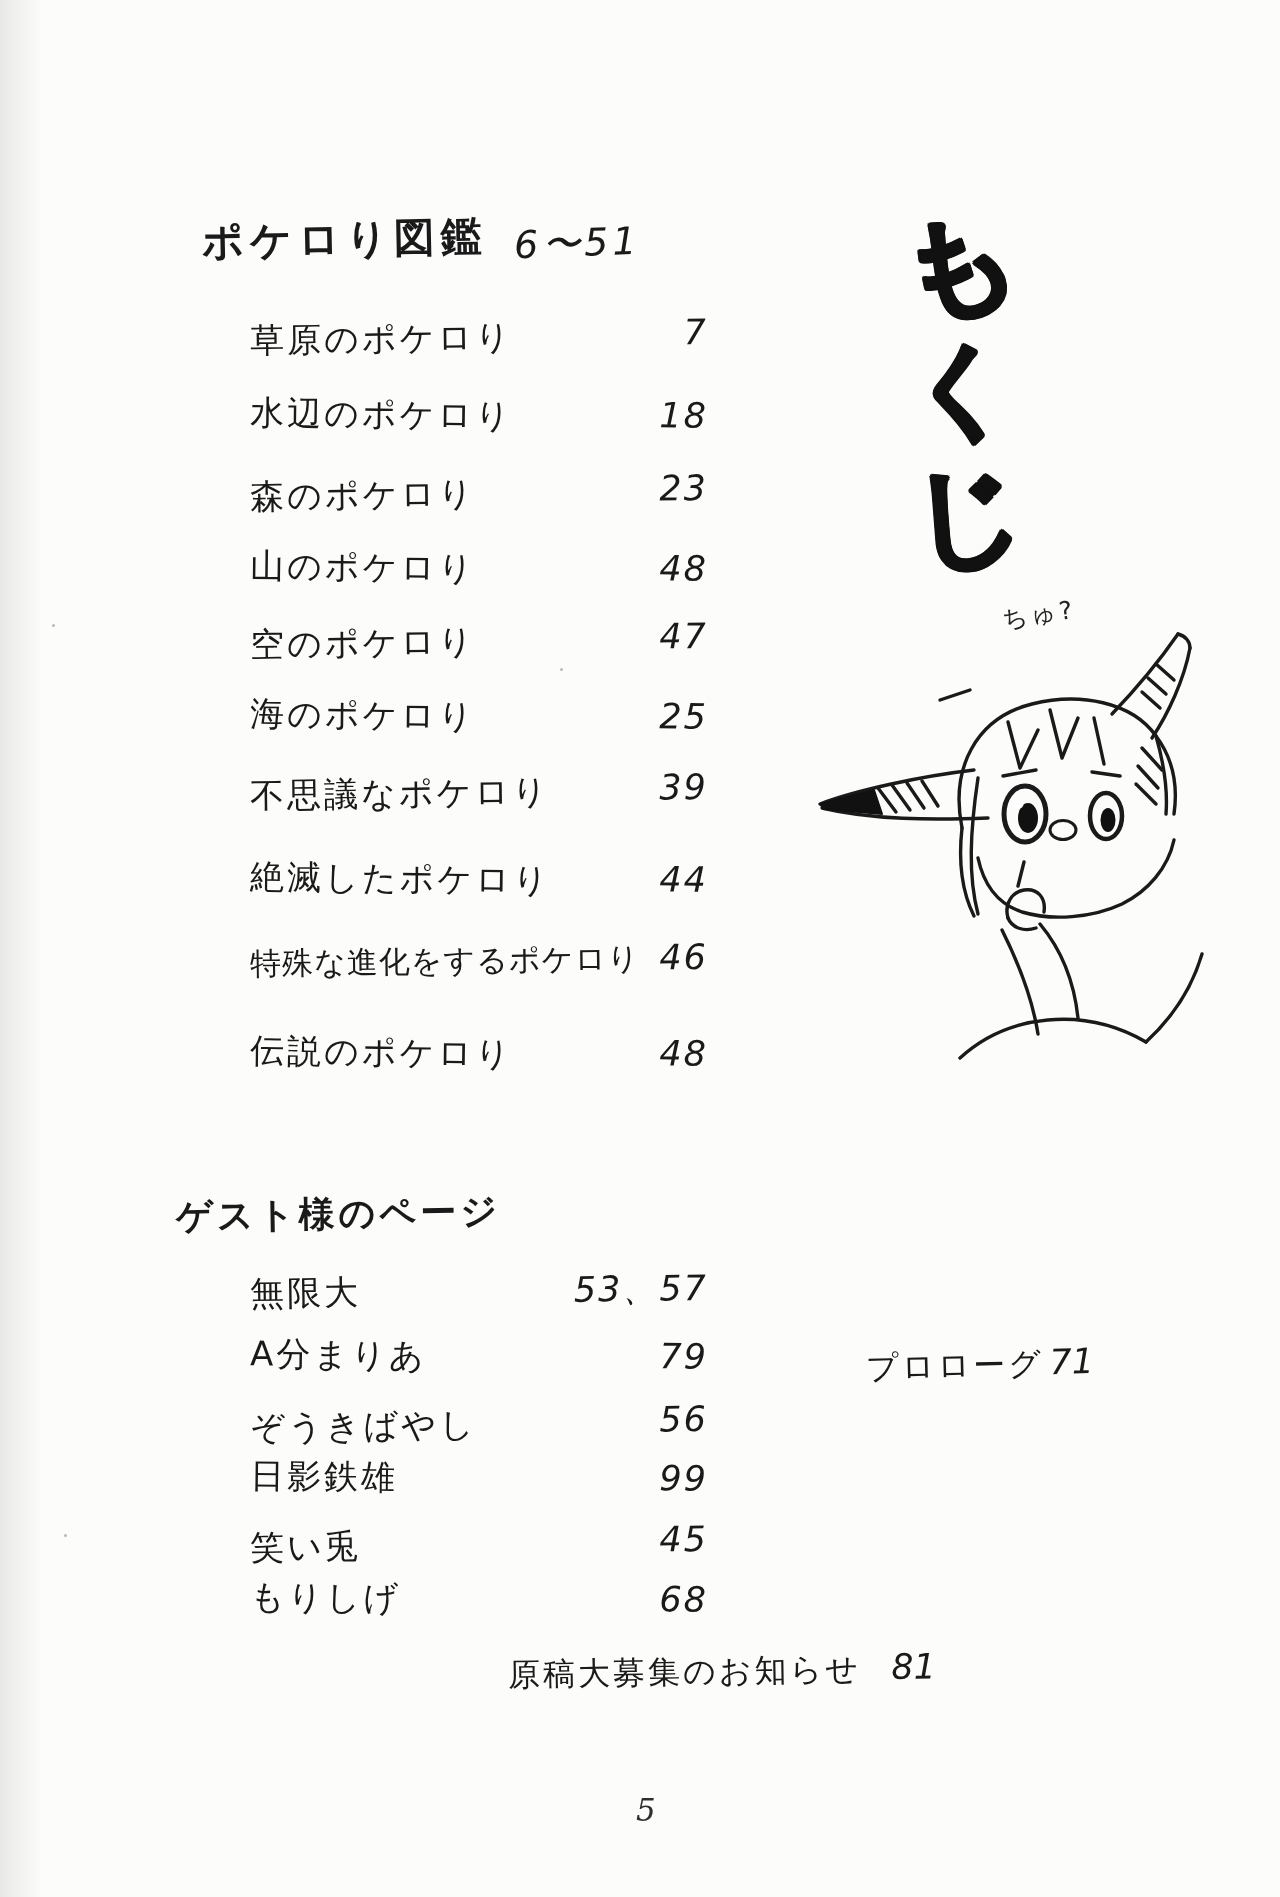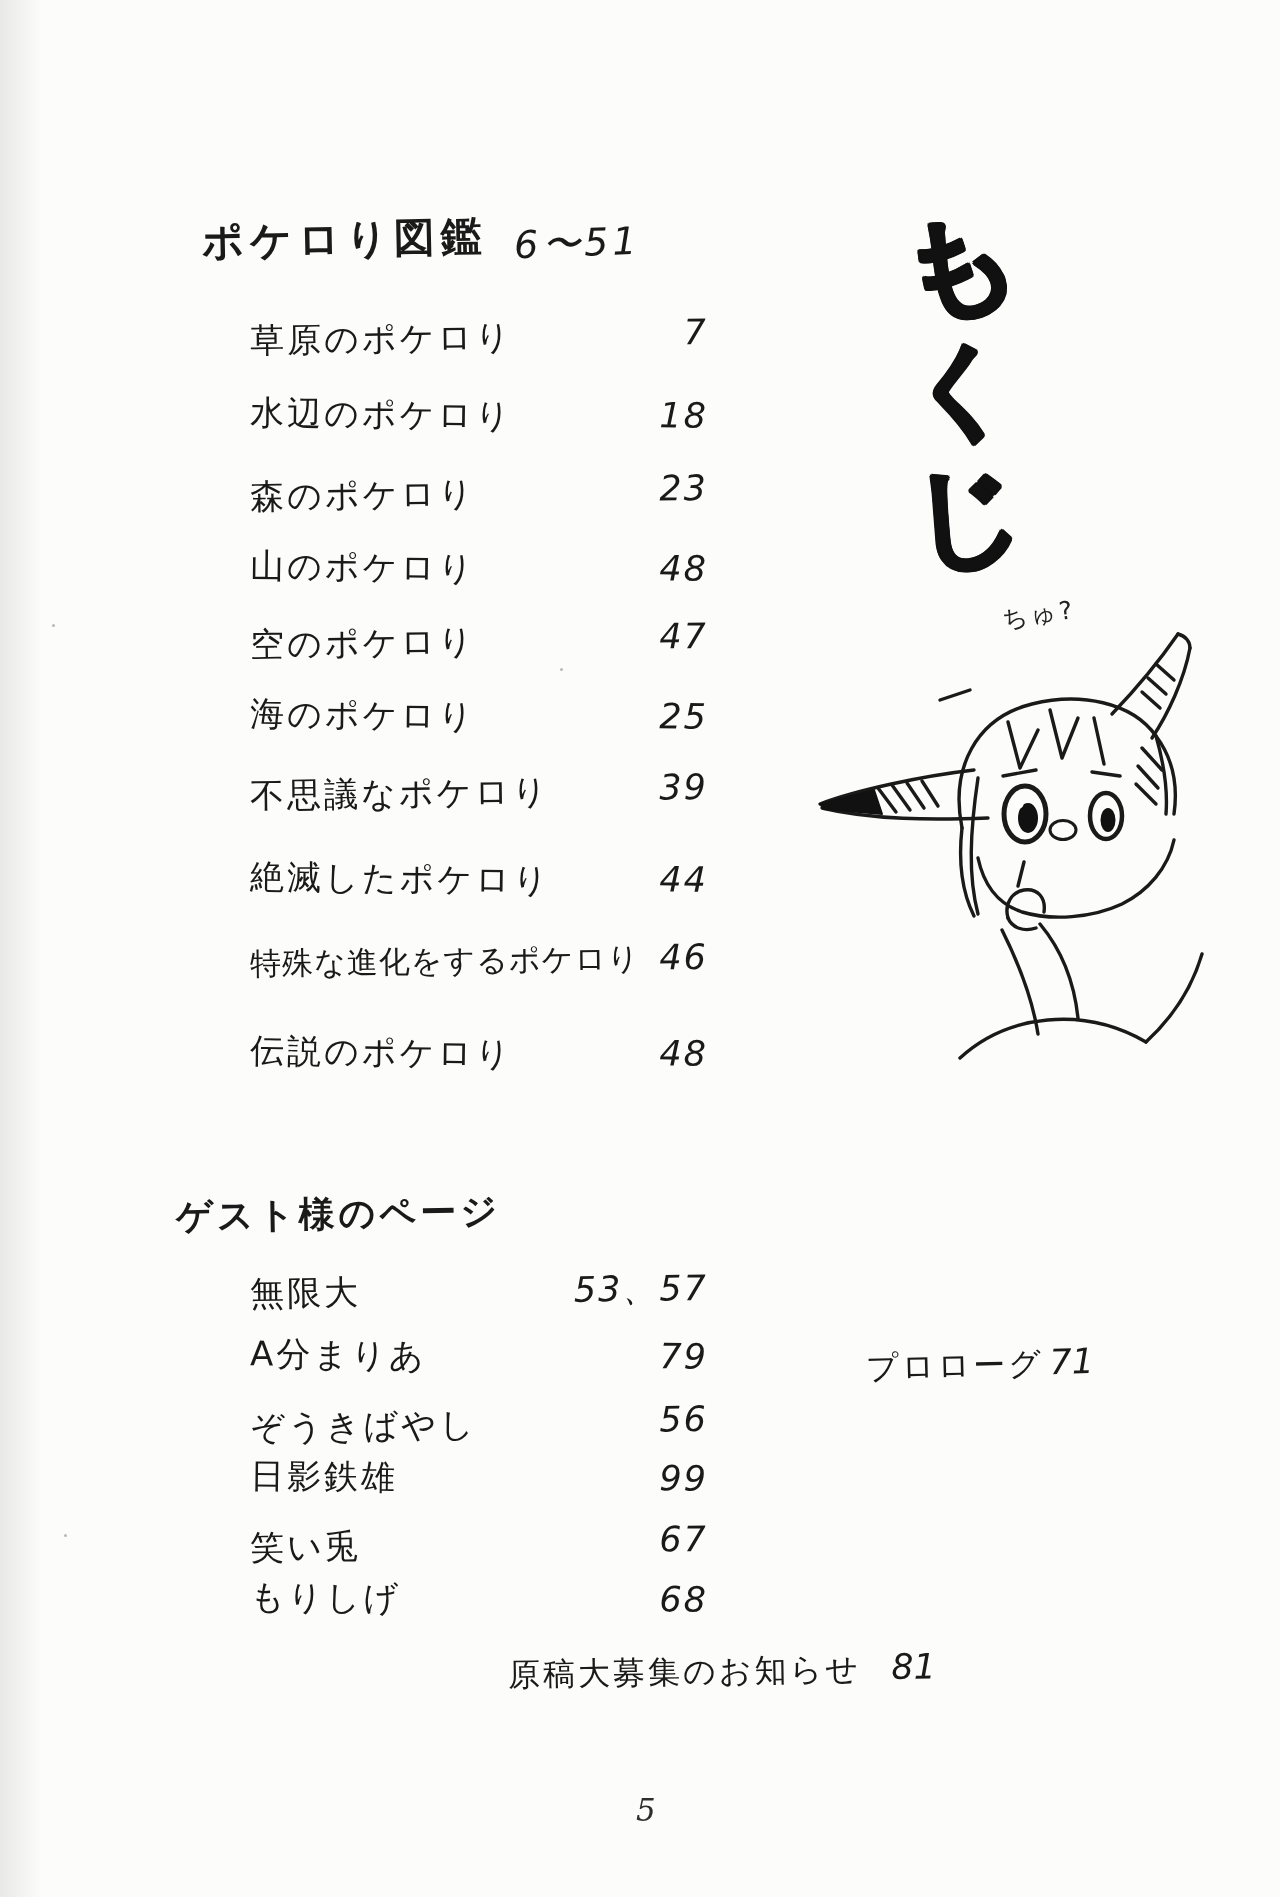--- a/index.html
+++ b/index.html
@@ -147,21 +147,21 @@
   <div class="row tilt-a" style="top:1402px;">
     <span class="lbl">ぞうきばやし</span>
     <span class="num">56</span>
   </div>
   <div class="row tilt-b" style="top:1456px;">
     <span class="lbl">日影鉄雄</span>
     <span class="num">99</span>
   </div>
   <div class="row tilt-a" style="top:1522px;">
     <span class="lbl">笑い兎</span>
-    <span class="num">67</span>
+    <span class="num">45</span>
   </div>
   <div class="row tilt-b" style="top:1577px;">
     <span class="lbl">もりしげ</span>
     <span class="num">68</span>
   </div>
 
   <div class="xrow" id="prologue-row">
     <span class="lbl">プロローグ</span>
     <span class="num">71</span>
   </div>

